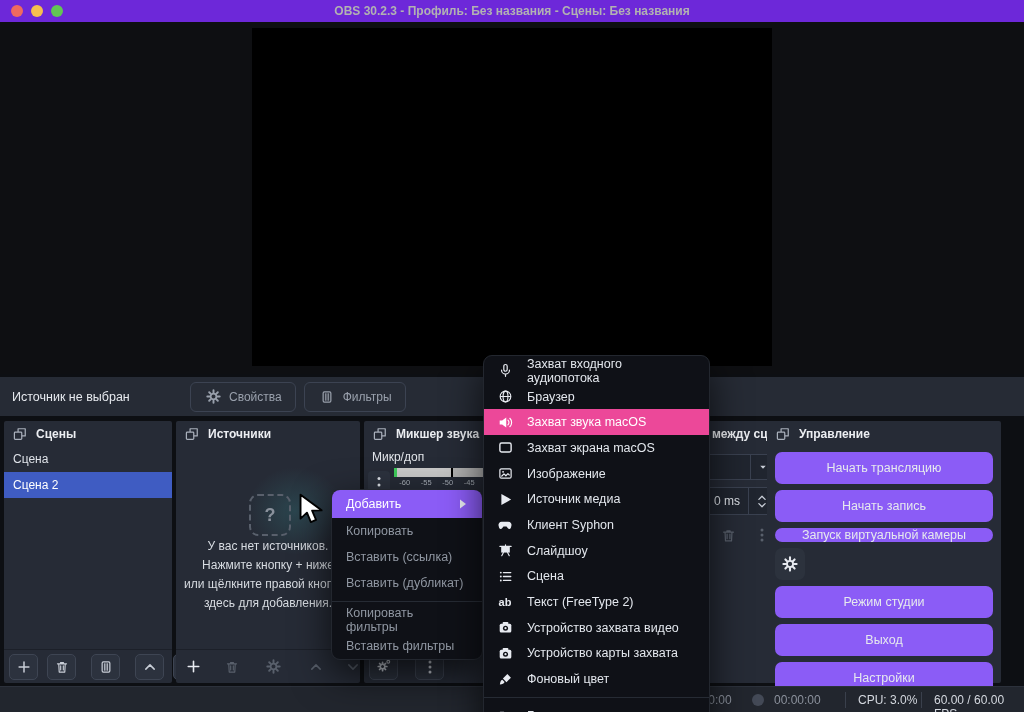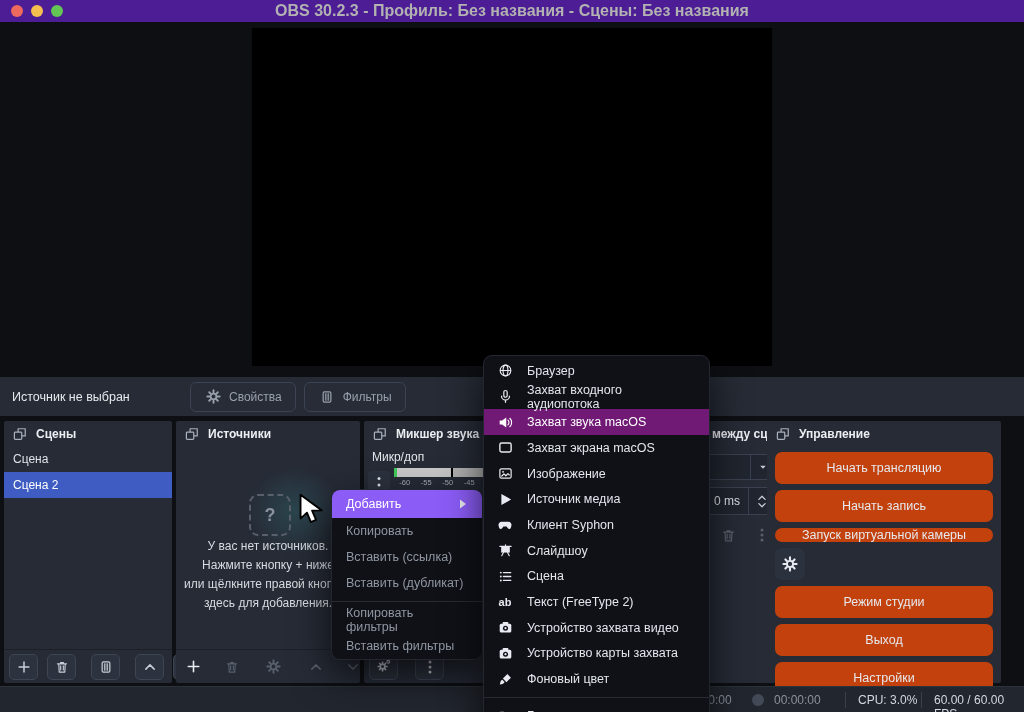--- a/index.html
+++ b/index.html
@@ -1,22 +1,22 @@
 <!DOCTYPE html>
 <html><head>
 <meta charset="utf-8">
 <style>
   html,body{margin:0;padding:0;background:#000;}
   #screen{position:relative;width:1024px;height:712px;overflow:hidden;background:#0d0f13;
     font-family:"Liberation Sans",sans-serif;-webkit-font-smoothing:antialiased;}
   .abs{position:absolute;}
 
   
-  .titlebar{position:absolute;left:0;top:0;width:1024px;height:22px;background:#4c1d95;
-    display:flex;align-items:center;justify-content:center;color:#b2b2b2;font-size:16px;font-weight:bold;}
+  .titlebar{position:absolute;left:0;top:0;width:1024px;height:22px;background:#6d28d9;
+    display:flex;align-items:center;justify-content:center;color:#b2b2b2;font-size:12px;font-weight:bold;}
   .lights{position:absolute;left:11px;top:5px;display:flex;gap:8px;}
   .light{width:12px;height:12px;border-radius:50%;}
   .l-red{background:#ee6a5f}.l-yellow{background:#f5bf4f}.l-green{background:#62c554}
 
   
   .preview{position:absolute;left:0;top:22px;width:1024px;height:352px;background:#0e0f12;}
   .canvas{position:absolute;left:252px;top:6px;width:520px;height:338px;background:#000;}
 
   
   .ctxbar{position:absolute;left:0;top:377px;width:1024px;height:39px;background:#262b35;
@@ -59,21 +59,21 @@
   .ticks{position:absolute;left:30px;top:57px;display:flex;font-size:7.5px;color:#aab0b9;}
   .ticks span{width:21.5px;text-align:center;}
 
   
   .tfield{position:absolute;background:#20252f;border:1px solid #3a4150;border-radius:5px;
     display:flex;align-items:center;color:#dfe3e9;font-size:12px;}
   .tsep{border-left:1px solid #3a4150;height:100%;display:flex;flex-direction:column;
     align-items:center;justify-content:center;color:#c9ced7;}
 
   
-  .ctlbtn{height:32px;background:#c2410c;border-radius:7px;color:#e6e9ee;font-size:12.5px;
+  .ctlbtn{height:32px;background:#8b5cf6;border-radius:7px;color:#e6e9ee;font-size:12.5px;
     display:flex;align-items:center;justify-content:center;margin:6px 8px 0 8px;}
   .vcamrow{display:flex;margin:6px 8px 0 8px;gap:6px;flex-direction:column;}
   .vcamrow .main{flex:1;margin:0;}
   .vcamrow .gearbox{width:30px;height:32px;background:#2c323d;border-radius:7px;margin:0;
     display:flex;align-items:center;justify-content:center;color:#e8ebf1;}
 
   
   .statusbar{position:absolute;left:0;top:686px;width:1024px;height:26px;background:#22262e;
     border-top:1px solid #2c313b;font-size:12px;}
   .statusbar .t{position:absolute;top:6px;color:#8b919c;}
@@ -83,21 +83,21 @@
 
   
   .menu{position:absolute;background:#0f1117;border:1px solid #23272f;border-radius:9px;
     box-shadow:0 14px 38px rgba(0,0,0,.7);overflow:hidden;}
   .mitem{height:26px;display:flex;align-items:center;justify-content:space-between;
     padding:0 14px;font-size:12.5px;color:#9097a2;}
   .mitem.hl{height:28px;background:#8b5cf6;color:#fff;}
   .msep{height:1px;background:#262b34;margin:5px 0;}
   .smitem{height:25.7px;display:flex;align-items:center;gap:13px;padding:0 12px;
     font-size:12.5px;color:#e3e7ed;}
-  .smitem.hl{background:#701a75;color:#fff;}
+  .smitem.hl{background:#ec4899;color:#fff;}
   .ispan{width:18px;display:flex;justify-content:center;align-items:center;color:#e8ebf1;flex:0 0 auto;}
   .smitem.hl .ispan{color:#fff;}
 </style>
 </head>
 <body>
 
 <div id="screen">
 
   <div class="titlebar">
     <div class="lights">
@@ -384,37 +384,37 @@
     </div>
     <div class="mitem">
       <span>Вставить фильтры</span>
     </div>
   </div>
 
   <div class="menu" style="left:483px;top:355px;width:225px;padding:2px 0;z-index:30;">
 
     <div class="smitem">
       <span class="ispan">
+        <svg width="15" height="15" viewBox="0 0 16 16" stroke="currentColor" fill="none" stroke-width="1.3" stroke-linecap="round">
+          <rect x="6.2" y="1.6" width="3.6" height="7.2" rx="1.8"></rect>
+          <path d="M3.8 7.6a4.2 4.2 0 0 0 8.4 0M8 11.8v2.4"></path>
+        </svg>
+      </span>
+      <span>Захват входного аудиопотока</span>
+    </div>
+
+    <div class="smitem">
+      <span class="ispan">
         <svg width="15" height="15" viewBox="0 0 16 16" stroke="currentColor" fill="none" stroke-width="1.2">
           <circle cx="8" cy="8" r="5.7"></circle>
             <ellipse cx="8" cy="8" rx="2.6" ry="5.7"></ellipse>
             <path d="M2.3 8h11.4"></path>
         </svg>
       </span>
       <span>Браузер</span>
-    </div>
-
-    <div class="smitem">
-      <span class="ispan">
-        <svg width="15" height="15" viewBox="0 0 16 16" stroke="currentColor" fill="none" stroke-width="1.3" stroke-linecap="round">
-          <rect x="6.2" y="1.6" width="3.6" height="7.2" rx="1.8"></rect>
-          <path d="M3.8 7.6a4.2 4.2 0 0 0 8.4 0M8 11.8v2.4"></path>
-        </svg>
-      </span>
-      <span>Захват входного аудиопотока</span>
     </div>
 
     <div class="smitem hl">
       <span class="ispan">
         <svg width="15" height="15" viewBox="0 0 16 16" stroke="currentColor" fill="none" stroke-width="1.2" stroke-linecap="round">
           <path d="M1.8 5.8h2.6L8.8 2.6v10.8L4.4 10.2H1.8z" fill="currentColor" stroke="none"></path>
           <path d="M10.6 5.4a3.6 3.6 0 0 1 0 5.2M12.6 3.5a6.2 6.2 0 0 1 0 9"></path>
         </svg>
       </span>
       <span>Захват звука macOS</span>

